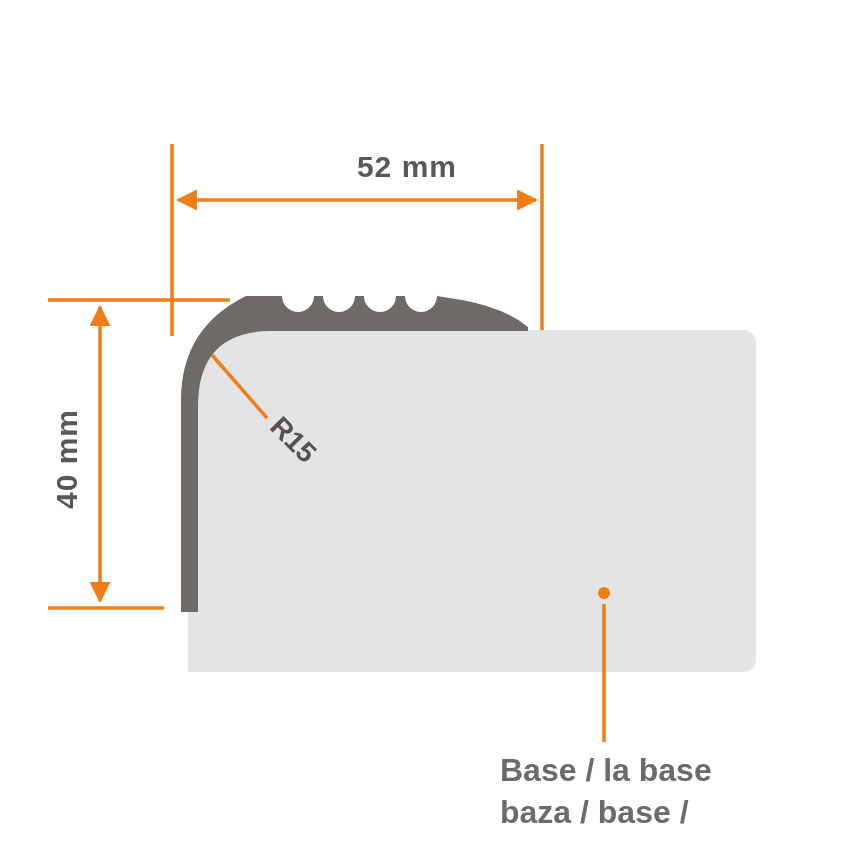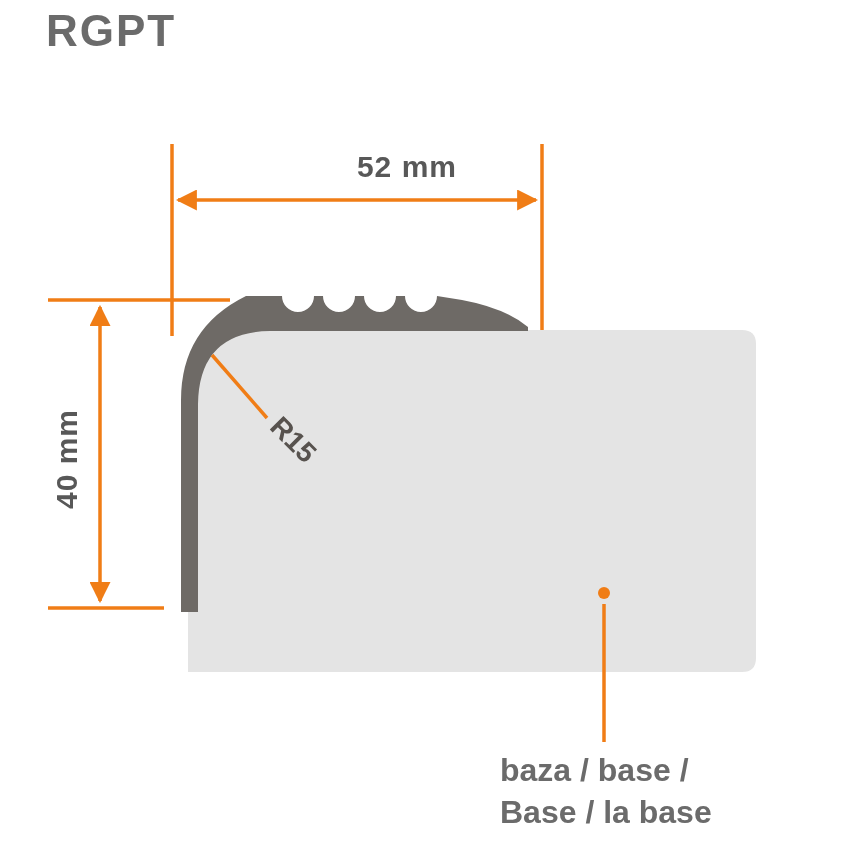--- a/index.html
+++ b/index.html
@@ -78,26 +78,25 @@
     </g>
 
     <line class="leader-line" x1="212" y1="355" x2="267" y2="418"></line>
 
     <g>
       <circle class="leader-dot" cx="604" cy="593" r="6"></circle>
       <line class="leader-line" x1="604" y1="604" x2="604" y2="742"></line>
     </g>
   </svg>
 
-  <div class="txt title">RGPT</div>
 
   <div class="txt dim-label width-label">52 mm</div>
 
   <div class="txt dim-label height-label">40 mm</div>
 
   <div class="txt radius-label">R15</div>
 
   <div class="txt base-label">
+    <div>Base / la base</div>
     <div>baza / base /</div>
-    <div>Base / la base</div>
   </div>
 
 </div>
 
 </body></html>

